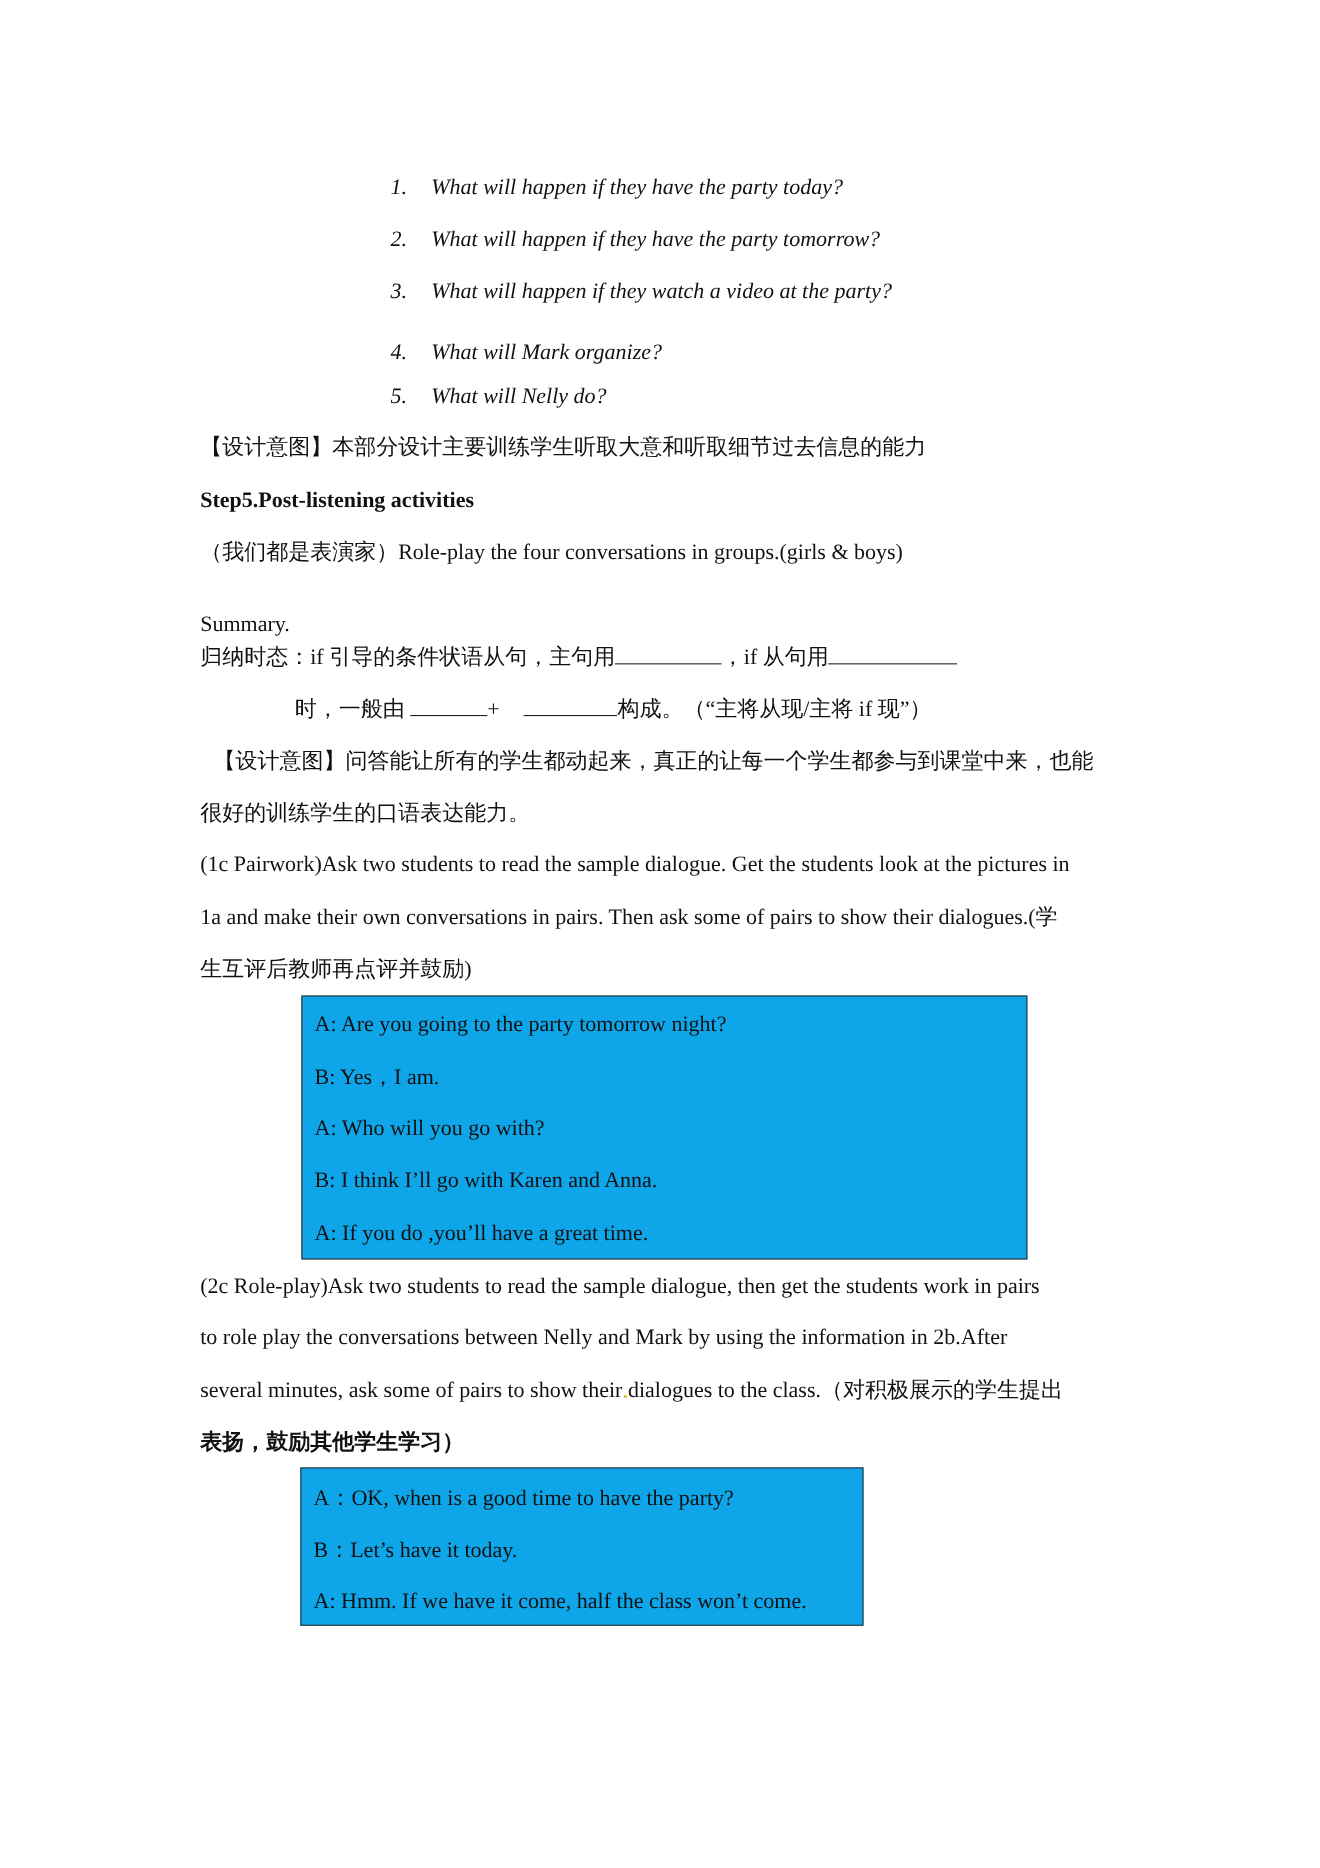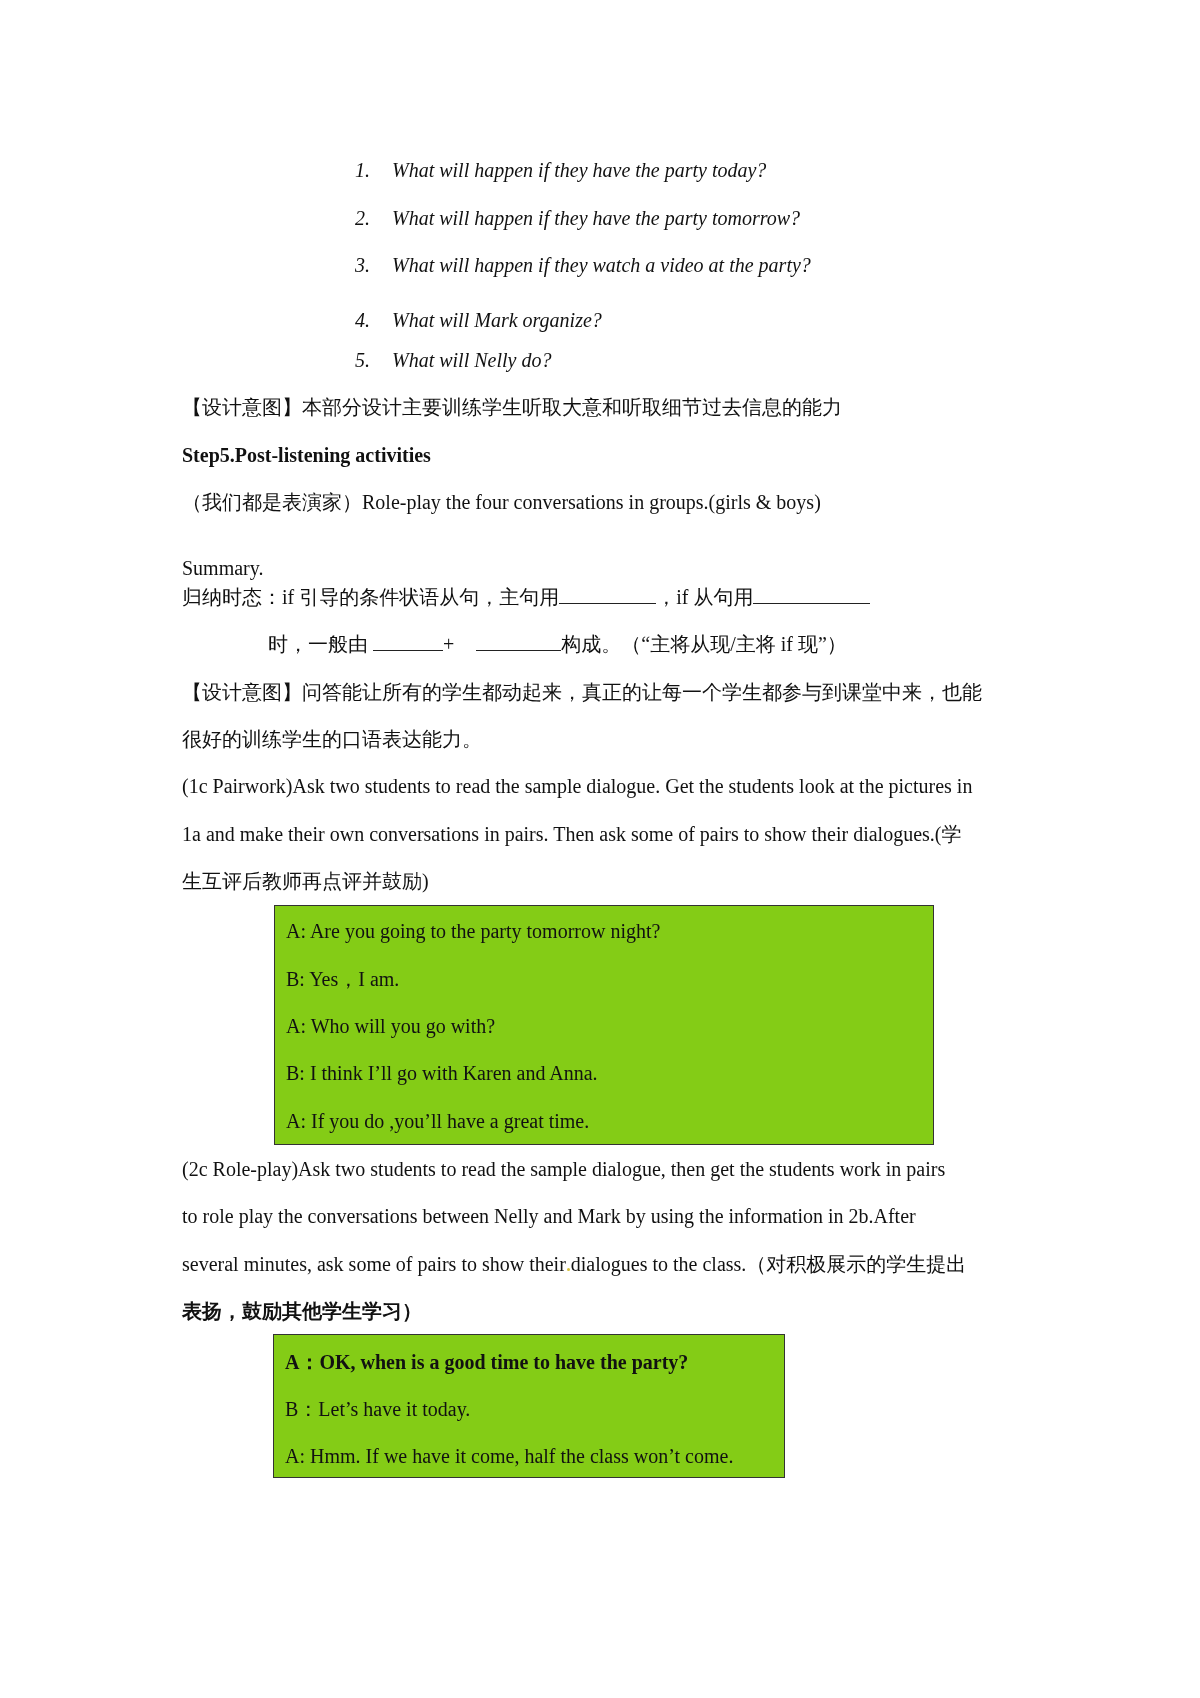--- a/index.html
+++ b/index.html
@@ -3,21 +3,21 @@
 <meta charset="utf-8">
 <style>
   html, body { margin: 0; padding: 0; background: #ffffff; }
   body { width: 1200px; height: 1698px; position: relative; overflow: hidden;
          font-family: "Liberation Serif", "DejaVu Serif", serif; color: #111; font-size: 20px; }
   .line { position: absolute; left: 182px; white-space: nowrap; line-height: 24px; }
   .q { position: absolute; left: 355px; white-space: nowrap; font-style: italic; line-height: 24px; }
   .q .num { display: inline-block; width: 37px; }
   .bold { font-weight: bold; }
   .blank { display: inline-block; border-bottom: 1px solid #222; height: 18px; vertical-align: baseline; }
-  .box { position: absolute; border: 1px solid #333; background: #84cc16; }
+  .box { position: absolute; border: 1px solid #333; background: #0ea5e9; }
   .box .bl { position: absolute; left: 11px; white-space: nowrap; line-height: 24px; }
   .dot { position: absolute; width: 3px; height: 3px; background: #d8c23a; border-radius: 50%; }
 </style>
 </head>
 <body>
 
 <div class="q" style="top:158px;">
   <span class="num">1.</span><span>What will happen if they have the party today?</span>
 </div>
 <div class="q" style="top:206px;">
@@ -38,21 +38,21 @@
 <div class="line" style="top:490px;">（我们都是表演家）Role-play the four conversations in groups.(girls &amp; boys)</div>
 <div class="line" style="top:556px;">Summary.</div>
 
 <div class="line" style="top:585px;">
   <span>归纳时态：if 引导的条件状语从句，主句用</span><span class="blank" style="width:97px;"></span><span>，if 从句用</span><span class="blank" style="width:117px;"></span>
 </div>
 <div class="line" style="left:268px; top:632px;">
   <span>时，一般由 </span><span class="blank" style="width:70px;"></span><span>+</span><span style="display:inline-block;width:22px;"></span><span class="blank" style="width:85px;"></span><span>构成。（“主将从现/主将 if 现”）</span>
 </div>
 
-<div class="line" style="top:680px;">【设计意图】问答能让所有的学生都动起来，真正的让每一个学生都参与到课堂中来，也能</div>
+<div class="line" style="top:680px;margin-left:12px;">【设计意图】问答能让所有的学生都动起来，真正的让每一个学生都参与到课堂中来，也能</div>
 <div class="line" style="top:727px;">很好的训练学生的口语表达能力。</div>
 
 <div class="line" style="top:774px;">(1c Pairwork)Ask two students to read the sample dialogue. Get the students look at the pictures in</div>
 <div class="line" style="top:822px;">1a and make their own conversations in pairs. Then ask some of pairs to show their dialogues.(学</div>
 <div class="line" style="top:869px;">生互评后教师再点评并鼓励)</div>
 
 <div class="box" style="left:274px; top:905px; width:658px; height:238px;">
   <div class="bl" style="top:13px;">A: Are you going to the party tomorrow night?</div>
   <div class="bl" style="top:61px;">B: Yes，I am.</div>
   <div class="bl" style="top:108px;">A: Who will you go with?</div>
@@ -60,16 +60,16 @@
   <div class="bl" style="top:203px;">A: If you do ,you’ll have a great time.</div>
 </div>
 
 <div class="line" style="top:1157px;"> (2c Role-play)Ask two students to read the sample dialogue, then get the students work in pairs</div>
 <div class="line" style="top:1204px;">to role play the conversations between Nelly and Mark by using the information in 2b.After</div>
 <div class="line" style="top:1252px;">several minutes, ask some of pairs to show their dialogues to the class.（对积极展示的学生提出</div>
 <div class="dot" style="left:567px; top:1268px;"></div>
 <div class="line" style="top:1299px;font-weight:bold;">表扬，鼓励其他学生学习）</div>
 
 <div class="box" style="left:273px; top:1334px; width:510px; height:142px;">
-  <div class="bl" style="top:15px;font-weight:bold;">A：OK, when is a good time to have the party?</div>
+  <div class="bl" style="top:15px;">A：OK, when is a good time to have the party?</div>
   <div class="bl" style="top:62px;">B：Let’s have it today.</div>
   <div class="bl" style="top:109px;">A: Hmm. If we have it come, half the class won’t come.</div>
 </div>
 
 </body></html>

